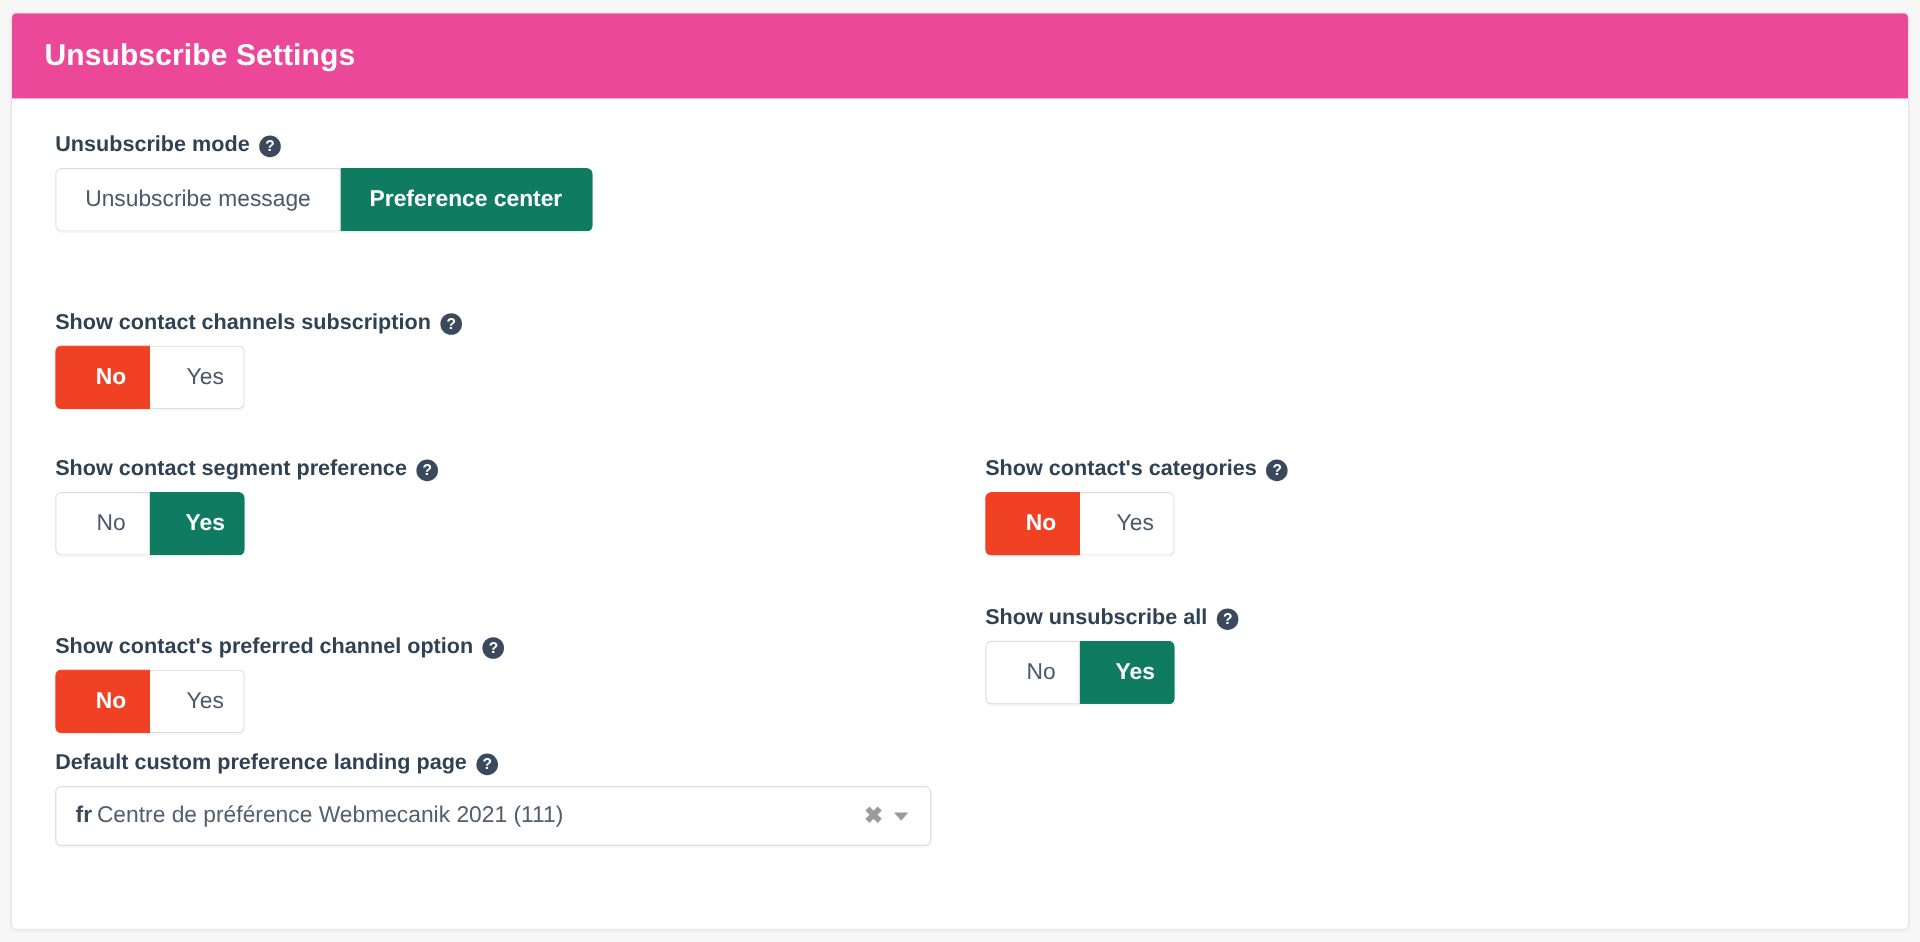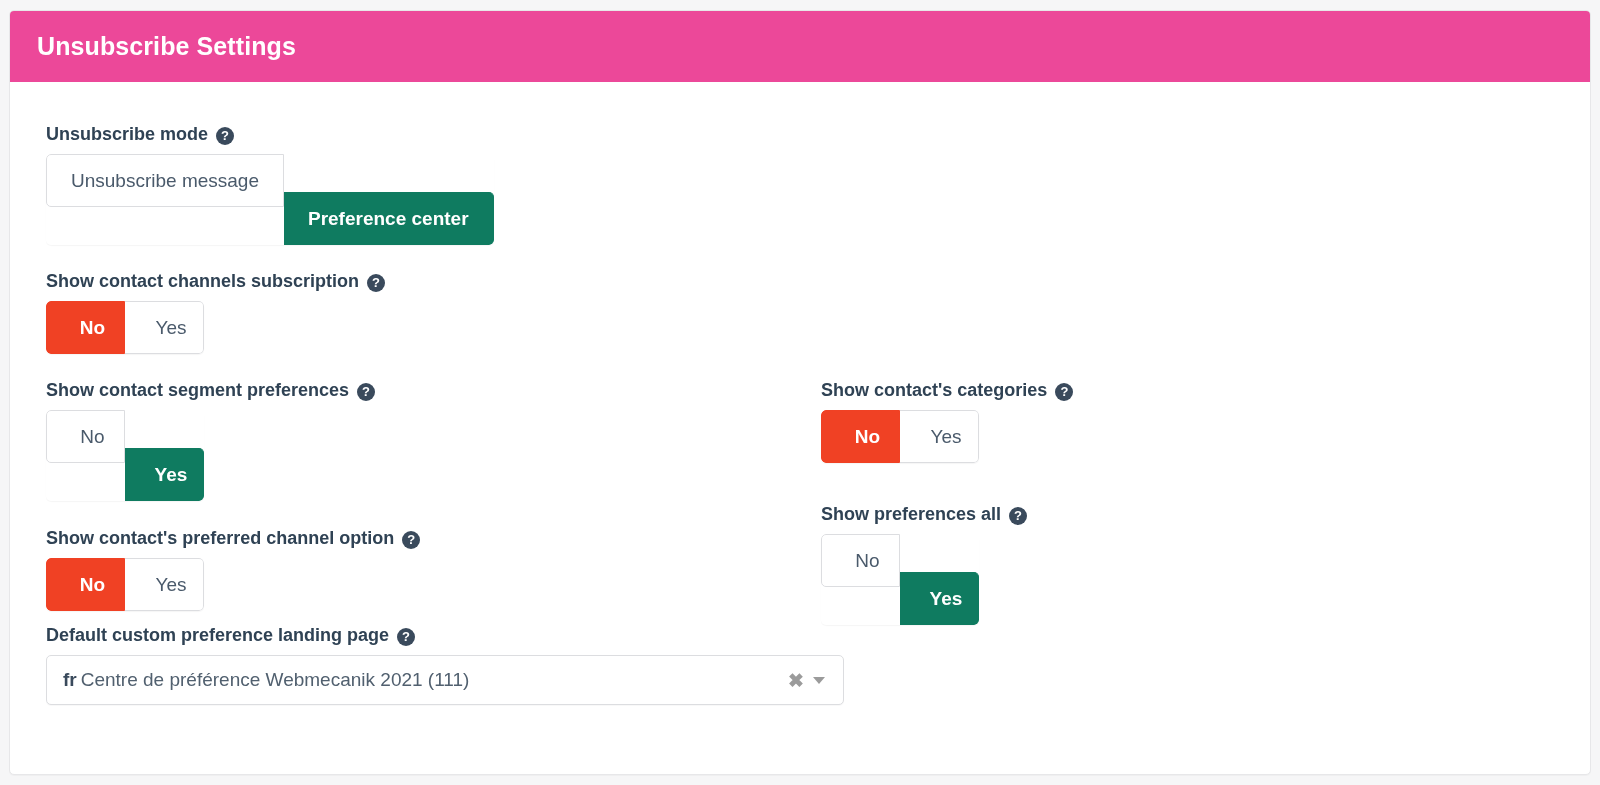--- a/index.html
+++ b/index.html
@@ -108,38 +108,37 @@
   }
   .seg-btn + .seg-btn { border-left: none; }
   .btn-group .seg-btn:first-child { border-radius: 5px 0 0 5px; }
   .btn-group .seg-btn:last-child  { border-radius: 0 5px 5px 0; }
 
   .seg-btn.active-green {
     background: #0f7b60;
     border-color: #0f7b60;
     color: #ffffff;
     font-weight: bold;
-    margin-top: 38px;
   }
   .seg-btn.active-red {
     background: #f04124;
     border-color: #f04124;
     color: #ffffff;
     font-weight: bold;
   }
 
   
   .mode-group .seg-btn { height: 53px; padding: 0 24px; }
 
   
   .yesno-group .seg-btn { height: 53px; width: 79px; }
 
   
   .select-box {
-    width: 798px;
+    width: 730px;
     height: 50px;
     border: 1px solid #dcdde0;
     border-radius: 5px;
     background: #ffffff;
     box-sizing: border-box;
     display: flex;
     align-items: center;
     padding: 0 12px 0 16px;
     cursor: pointer;
     box-shadow: 0 1px 1px rgba(0,0,0,0.03);
@@ -179,45 +178,45 @@
 <body>
 
 <div class="panel">
 
   <div class="panel-header">
     <span class="panel-title">Unsubscribe Settings</span>
   </div>
 
   <div class="panel-body">
 
-    <div class="field" style="left:36px; top:42px;">
+    <div class="field" style="left:36px; top:28px;">
       <div class="field-label">
         <span>Unsubscribe mode</span>
         <span class="help-icon">?</span>
       </div>
       <div class="btn-group mode-group">
         <div class="seg-btn">Unsubscribe message</div>
         <div class="seg-btn active-green">Preference center</div>
       </div>
     </div>
 
-    <div class="field" style="left:36px; top:189px;">
+    <div class="field" style="left:36px; top:176px;">
       <div class="field-label">
         <span>Show contact channels subscription</span>
         <span class="help-icon">?</span>
       </div>
       <div class="btn-group yesno-group">
         <div class="seg-btn active-red">No</div>
         <div class="seg-btn">Yes</div>
       </div>
     </div>
 
     <div class="field" style="left:36px; top:298px;">
       <div class="field-label">
-        <span>Show contact segment preferences</span>
+        <span>Show contact segment preference</span>
         <span class="help-icon">?</span>
       </div>
       <div class="btn-group yesno-group">
         <div class="seg-btn">No</div>
         <div class="seg-btn active-green">Yes</div>
       </div>
     </div>
 
     <div class="field" style="left:811px; top:298px;">
       <div class="field-label">
@@ -236,21 +235,21 @@
         <span class="help-icon">?</span>
       </div>
       <div class="btn-group yesno-group">
         <div class="seg-btn active-red">No</div>
         <div class="seg-btn">Yes</div>
       </div>
     </div>
 
     <div class="field" style="left:811px; top:422px;">
       <div class="field-label">
-        <span>Show preferences all</span>
+        <span>Show unsubscribe all</span>
         <span class="help-icon">?</span>
       </div>
       <div class="btn-group yesno-group">
         <div class="seg-btn">No</div>
         <div class="seg-btn active-green">Yes</div>
       </div>
     </div>
 
     <div class="field" style="left:36px; top:543px;">
       <div class="field-label">

